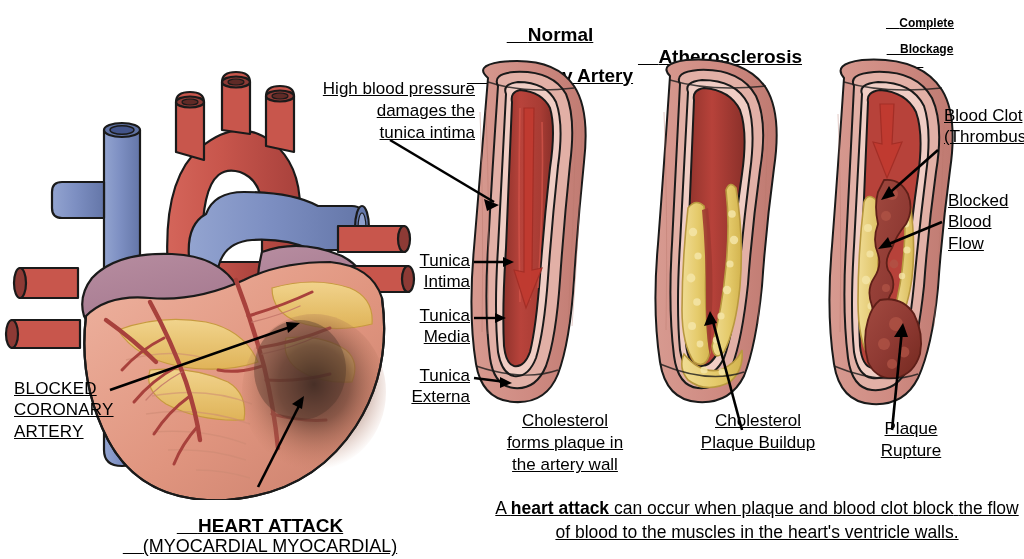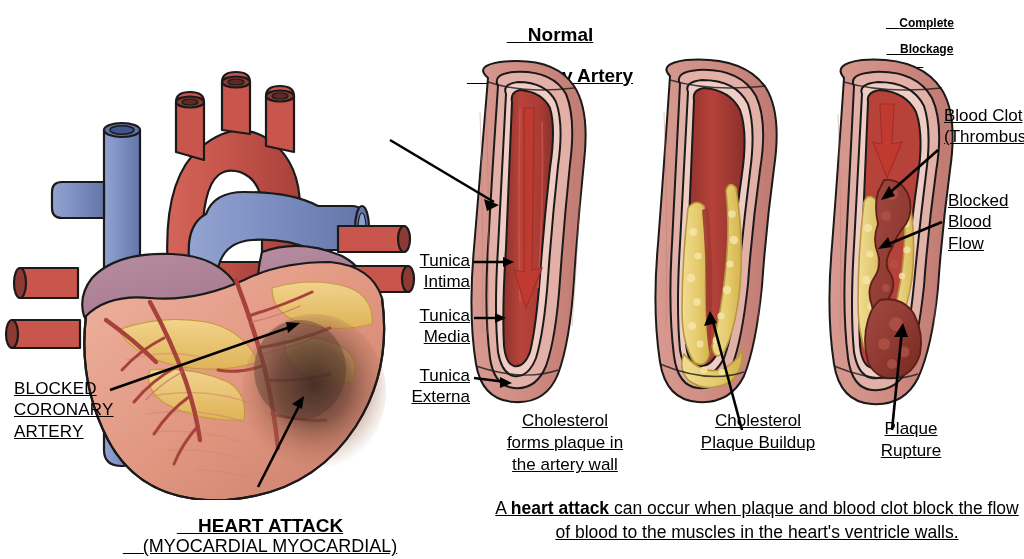--- a/index.html
+++ b/index.html
@@ -15,20 +15,23 @@
 </head>
 <body>
 
 <div id="stage">
 
   <div class="txt ttl" style="left:440px;top:4px;width:220px;font-size:19px;">
     <span>Normal</span><br>
     <span>Coronary Artery</span>
   </div>
 
+  <div class="txt ttl" style="left:620px;top:26px;width:200px;font-size:19px;">
+    <span>Atherosclerosis</span>
+  </div>
 
   <div class="txt ttl" style="left:830px;top:4px;width:180px;font-size:12px;">
     <span>Complete</span><br>
     <span>Blockage</span>
   </div>
 
   <svg class="abs" style="left:0px;top:30px;" width="420" height="470" viewBox="0 0 420 470">
     <defs>
       <linearGradient id="gMyo" x1="0" y1="0" x2="1" y2="1">
         <stop offset="0%" stop-color="#eeb3a0"></stop>
@@ -389,20 +392,23 @@
     <g stroke="#1a1a1a" stroke-width="1.4" fill="none" opacity="0.8">
       <path d="M22 30 Q62 42 120 36"></path>
       <path d="M96 322 Q60 334 12 314"></path>
     </g>
     <g stroke="#b9776c" stroke-width="0.8" fill="none" opacity="0.5">
       <path d="M16 62 Q20 160 18 280"></path>
       <path d="M122 74 Q120 174 112 274"></path>
     </g>
   </svg>
 
+  <div class="txt" style="left:310px;top:78px;width:165px;font-size:17px;text-align:right;line-height:1.3;">High blood pressure
+damages the
+tunica intima</div>
 
   <div class="txt" style="left:398px;top:250px;width:72px;font-size:17px;text-align:right;line-height:1.25;">Tunica
 Intima</div>
 
   <div class="txt" style="left:398px;top:305px;width:72px;font-size:17px;text-align:right;line-height:1.25;">Tunica
 Media</div>
 
   <div class="txt" style="left:398px;top:365px;width:72px;font-size:17px;text-align:right;line-height:1.25;">Tunica
 Externa</div>
 

